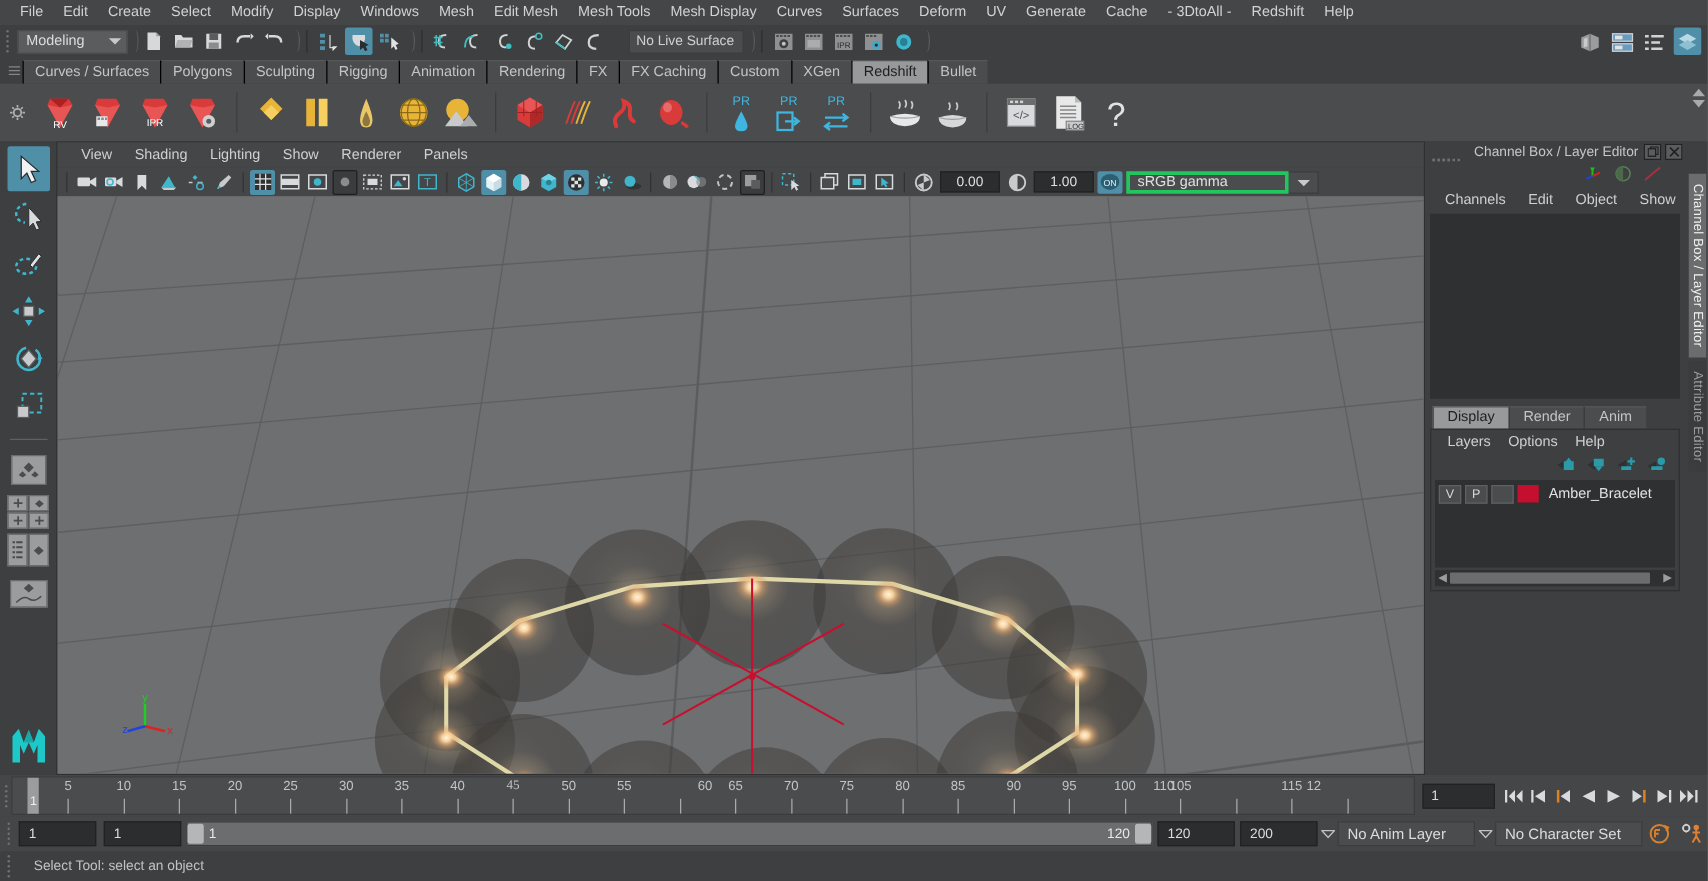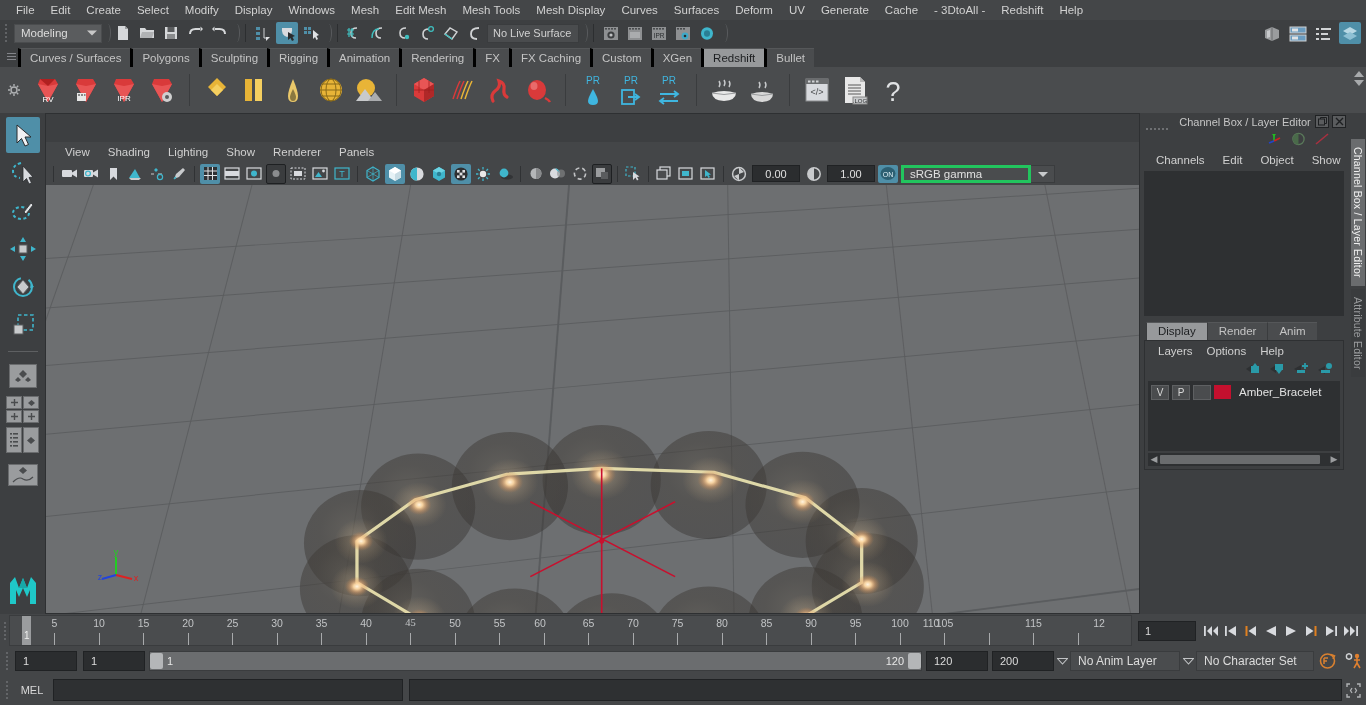--- a/index.html
+++ b/index.html
@@ -45,34 +45,34 @@
   .sepcurve { width:9px; height:22px; flex:0 0 9px; position:relative; }
   .sepcurve:after {
     content:""; position:absolute; left:3px; top:2px; width:5px; height:18px;
     border-right:1.5px solid #5a5c5e; border-radius:0 50% 50% 0 / 0 50% 50% 0;
   }
   .sbtn { width:22px; height:22px; margin:0 1px; display:flex; align-items:center; justify-content:center; position:relative; }
   .sbtn.on { background:#4f8fa8; border-radius:2px; }
   .livefield {
     width:92px; height:19px; background:#4a4c4e; border:1px solid #3a3c3e;
     display:flex; align-items:center; padding-left:5px; color:#d0d0d0; font-size:11px;
-    margin-left:0;
+    margin-left:16px;
   }
   .statusline .right { position:absolute; right:4px; top:2px; display:flex; gap:2px; }
 
   
   .shelftabs {
     height:21px; background:#3d3f41; display:flex; align-items:flex-end; flex:0 0 21px;
     padding-left:4px;
   }
   .shelfgrip { width:14px; height:21px; display:flex; align-items:center; justify-content:center; flex:0 0 14px;}
   .shelfgrip span { display:block; width:9px; height:1.5px; background:#83858a; box-shadow:0 3px 0 #83858a, 0 -3px 0 #83858a; }
   .stab {
     padding:3px 9px 3px 9px; font-size:11.5px; color:#c4c4c4; background:#4a4c4e;
-    border-left:3px solid #000000; border-top:1px solid #555759; height:19px;
+    border-left:1px solid #000000; border-top:1px solid #555759; height:19px;
     display:flex; align-items:center; white-space:nowrap;
   }
   .stab.active { background:#97999b; color:#1d1f21; font-weight:normal; }
   .shelfbar {
     height:46px; background:#4a4c4e; display:flex; align-items:center; flex:0 0 46px;
     position:relative; padding-left:2px;
   }
   .shelfgear { width:24px; height:44px; display:flex; align-items:center; justify-content:center; flex:0 0 24px; }
   .shelf-items { display:flex; align-items:center; gap:2px; padding-left:4px; }
   .shicon { width:36px; height:40px; display:flex; align-items:center; justify-content:center; position:relative;}
@@ -89,21 +89,21 @@
     padding-top:4px; flex:0 0 45px; }
   .tbtn { width:34px; height:36px; margin-bottom:2px; display:flex; align-items:center; justify-content:center; border-radius:2px;}
   .tbtn.on { background:#4f8fa8; }
   .tdiv { width:30px; height:1px; background:#5e6062; margin:6px 0; }
   .qlayout { width:36px; margin-bottom:4px; display:flex; flex-wrap:wrap; justify-content:center; gap:1px; }
   .qcell { background:#9a9c9e; border:1px solid #6a6c6e; display:flex; align-items:center; justify-content:center; }
 
   
   .vpcol { flex:1 1 auto; display:flex; flex-direction:column; min-width:0; background:#3d3f41;
            border:1px solid #2e3032; margin:0; }
-  .vpmenu { height:20px; background:#444648; display:flex; align-items:center; padding-left:10px; flex:0 0 20px; gap:0px;margin-top:28px;}
+  .vpmenu { height:20px; background:#444648; display:flex; align-items:center; padding-left:10px; flex:0 0 20px; gap:0px;}
   .vpmenu .mi { padding:2px 9px; font-size:11.5px; color:#d0d0d0; }
   .vptool { height:23px; background:#444648; display:flex; align-items:center; flex:0 0 23px; padding-left:3px; }
   .vbtn { width:20px; height:20px; margin:0 1px; display:flex; align-items:center; justify-content:center; border-radius:2px; position:relative;}
   .vbtn.on { background:#4f8fa8; }
   .vbtn.frame { border:1px solid #1e2022; background:#3a3c3e; }
   .vsep2 { width:1px; height:16px; background:#303234; margin:0 4px; flex:0 0 1px; }
   .numfield { width:48px; height:17px; background:#2b2d2f; border:1px solid #202224; color:#e0e0e0;
     font-size:11px; display:flex; align-items:center; justify-content:center; margin-left:2px;}
   .gammaon { width:20px;height:18px;background:#4f8fa8;border-radius:2px;display:flex;align-items:center;justify-content:center;margin:0 3px;}
   .gammasel { width:130px; height:18px; background:#4a4c4e; border:3px solid #22c55e; display:flex;
@@ -1318,21 +1318,21 @@
         <div class="ticklabel" style="left: 311.493px;">35</div>
         <div class="tick" style="left: 355.992px;"></div>
         <div class="ticklabel" style="left: 355.992px;">40</div>
         <div class="tick" style="left: 400.491px;"></div>
         <div class="ticklabel" style="left: 400.491px; font-family: Liberation Serif, serif;">45</div>
         <div class="tick" style="left: 444.99px;"></div>
         <div class="ticklabel" style="left: 444.99px;">50</div>
         <div class="tick" style="left: 489.489px;"></div>
         <div class="ticklabel" style="left: 489.489px;">55</div>
         <div class="tick" style="left: 533.988px;"></div>
-        <div class="ticklabel" style="left: 530px;">60</div>
+        <div class="ticklabel" style="left: 554px;">60</div>
         <div class="tick" style="left: 578.487px;"></div>
         <div class="ticklabel" style="left: 578.487px;">65</div>
         <div class="tick" style="left: 622.986px;"></div>
         <div class="ticklabel" style="left: 622.986px;">70</div>
         <div class="tick" style="left: 667.485px;"></div>
         <div class="ticklabel" style="left: 667.485px;">75</div>
         <div class="tick" style="left: 711.984px;"></div>
         <div class="ticklabel" style="left: 711.984px;">80</div>
         <div class="tick" style="left: 756.483px;"></div>
         <div class="ticklabel" style="left: 756.483px;">85</div>
@@ -1342,21 +1342,21 @@
         <div class="ticklabel" style="left: 845.481px;">95</div>
         <div class="tick" style="left: 889.98px;"></div>
         <div class="ticklabel" style="left: 889.98px; text-align: center;">100</div>
         <div class="tick" style="left: 934.479px;"></div>
         <div class="ticklabel" style="left: 934.479px;">105</div>
         <div class="tick" style="left: 978.978px;"></div>
         <div class="ticklabel" style="left: 921px;">110</div>
         <div class="tick" style="left: 1023.48px;"></div>
         <div class="ticklabel" style="left: 1023.48px;">115</div>
         <div class="tick" style="left: 1067.98px;"></div>
-        <div class="ticklabel" style="left: 1089px; text-align: right;">12</div>
+        <div class="ticklabel" style="left: 1041px; text-align: right;">12</div>
       </div>
     <div class="framefield">
       <span>1</span>
     </div>
     <div class="pbtns">
       <span class="pbtn">
         <svg width="16" height="14" viewBox="0 0 16 14">
             <rect x="1" y="2" width="1.8" height="10" fill="#d8dade"></rect>
             <path d="M9 2 L9 12 L4 7z" fill="#d8dade"></path>
             <path d="M15 2 L15 12 L10 7z" fill="#d8dade"></path>
@@ -1459,33 +1459,25 @@
     <span style="width:26px;display:flex;align-items:center;justify-content:center">
       <svg width="19" height="18" viewBox="0 0 19 18">
           <circle cx="5" cy="4.5" r="2.6" fill="none" stroke="#d0d2d4" stroke-width="1.4"></circle>
           <path d="M5 1v1M5 7v1M2 4.5h1M7 4.5h1" stroke="#d0d2d4" stroke-width="1.2"></path>
           <circle cx="13" cy="4" r="2.2" fill="#e08030"></circle>
           <path d="M13 6 L13 11 L10 16M13 11 L16 16M10 8 L16 8" stroke="#e08030" stroke-width="1.6" fill="none"></path>
         </svg>
     </span>
   </div>
 
-  <div class="cmdline">
+
+  <div class="helpline">
     <span class="tgrip">
         <i></i>
         <i></i>
         <i></i>
         <i></i>
         <i></i>
       </span>
-    <span class="melLabel">MEL</span>
-    <div class="cmdinput"></div>
-    <div class="cmdoutput"></div>
-    <span style="width:22px;display:flex;align-items:center;justify-content:center;padding-right:4px">
-      <svg width="15" height="15" viewBox="0 0 15 15">
-          <path d="M4 1 L1 1 L1 4M11 1 L14 1 L14 4M4 14 L1 14 L1 11M11 14 L14 14 L14 11" fill="none" stroke="#b0b2b4" stroke-width="1.4"></path>
-          <path d="M6 5 L4.5 7.5 L6 10M9 5 L10.5 7.5 L9 10" fill="none" stroke="#b0b2b4" stroke-width="1.3"></path>
-        </svg>
-    </span>
+    <span class="helptext">Select Tool: select an object</span>
   </div>
 
-
 </div>
 
 </body></html>

